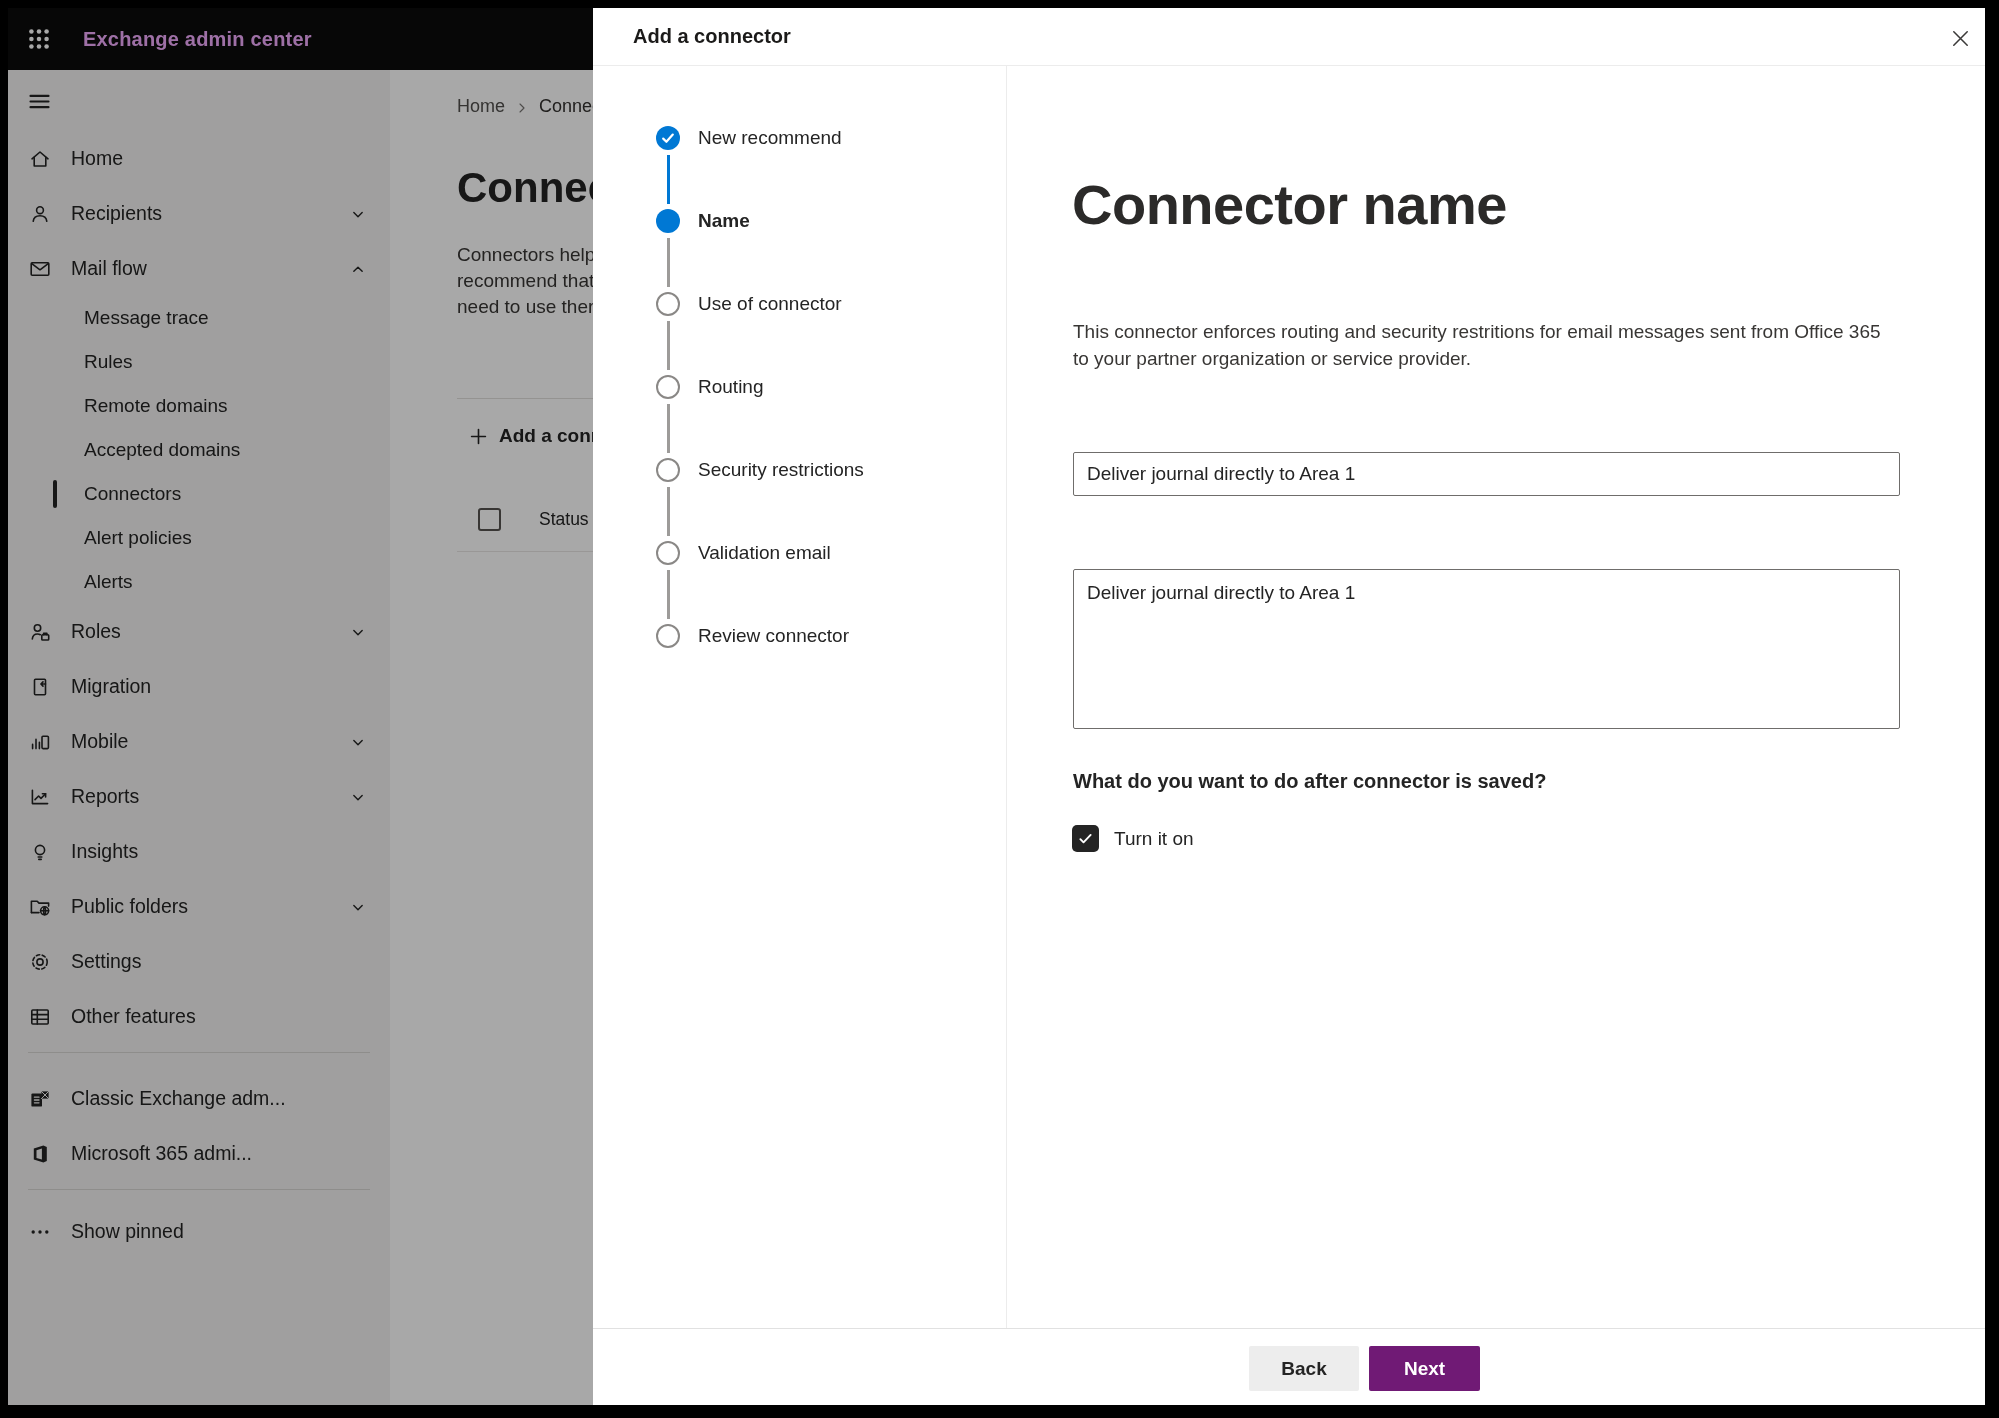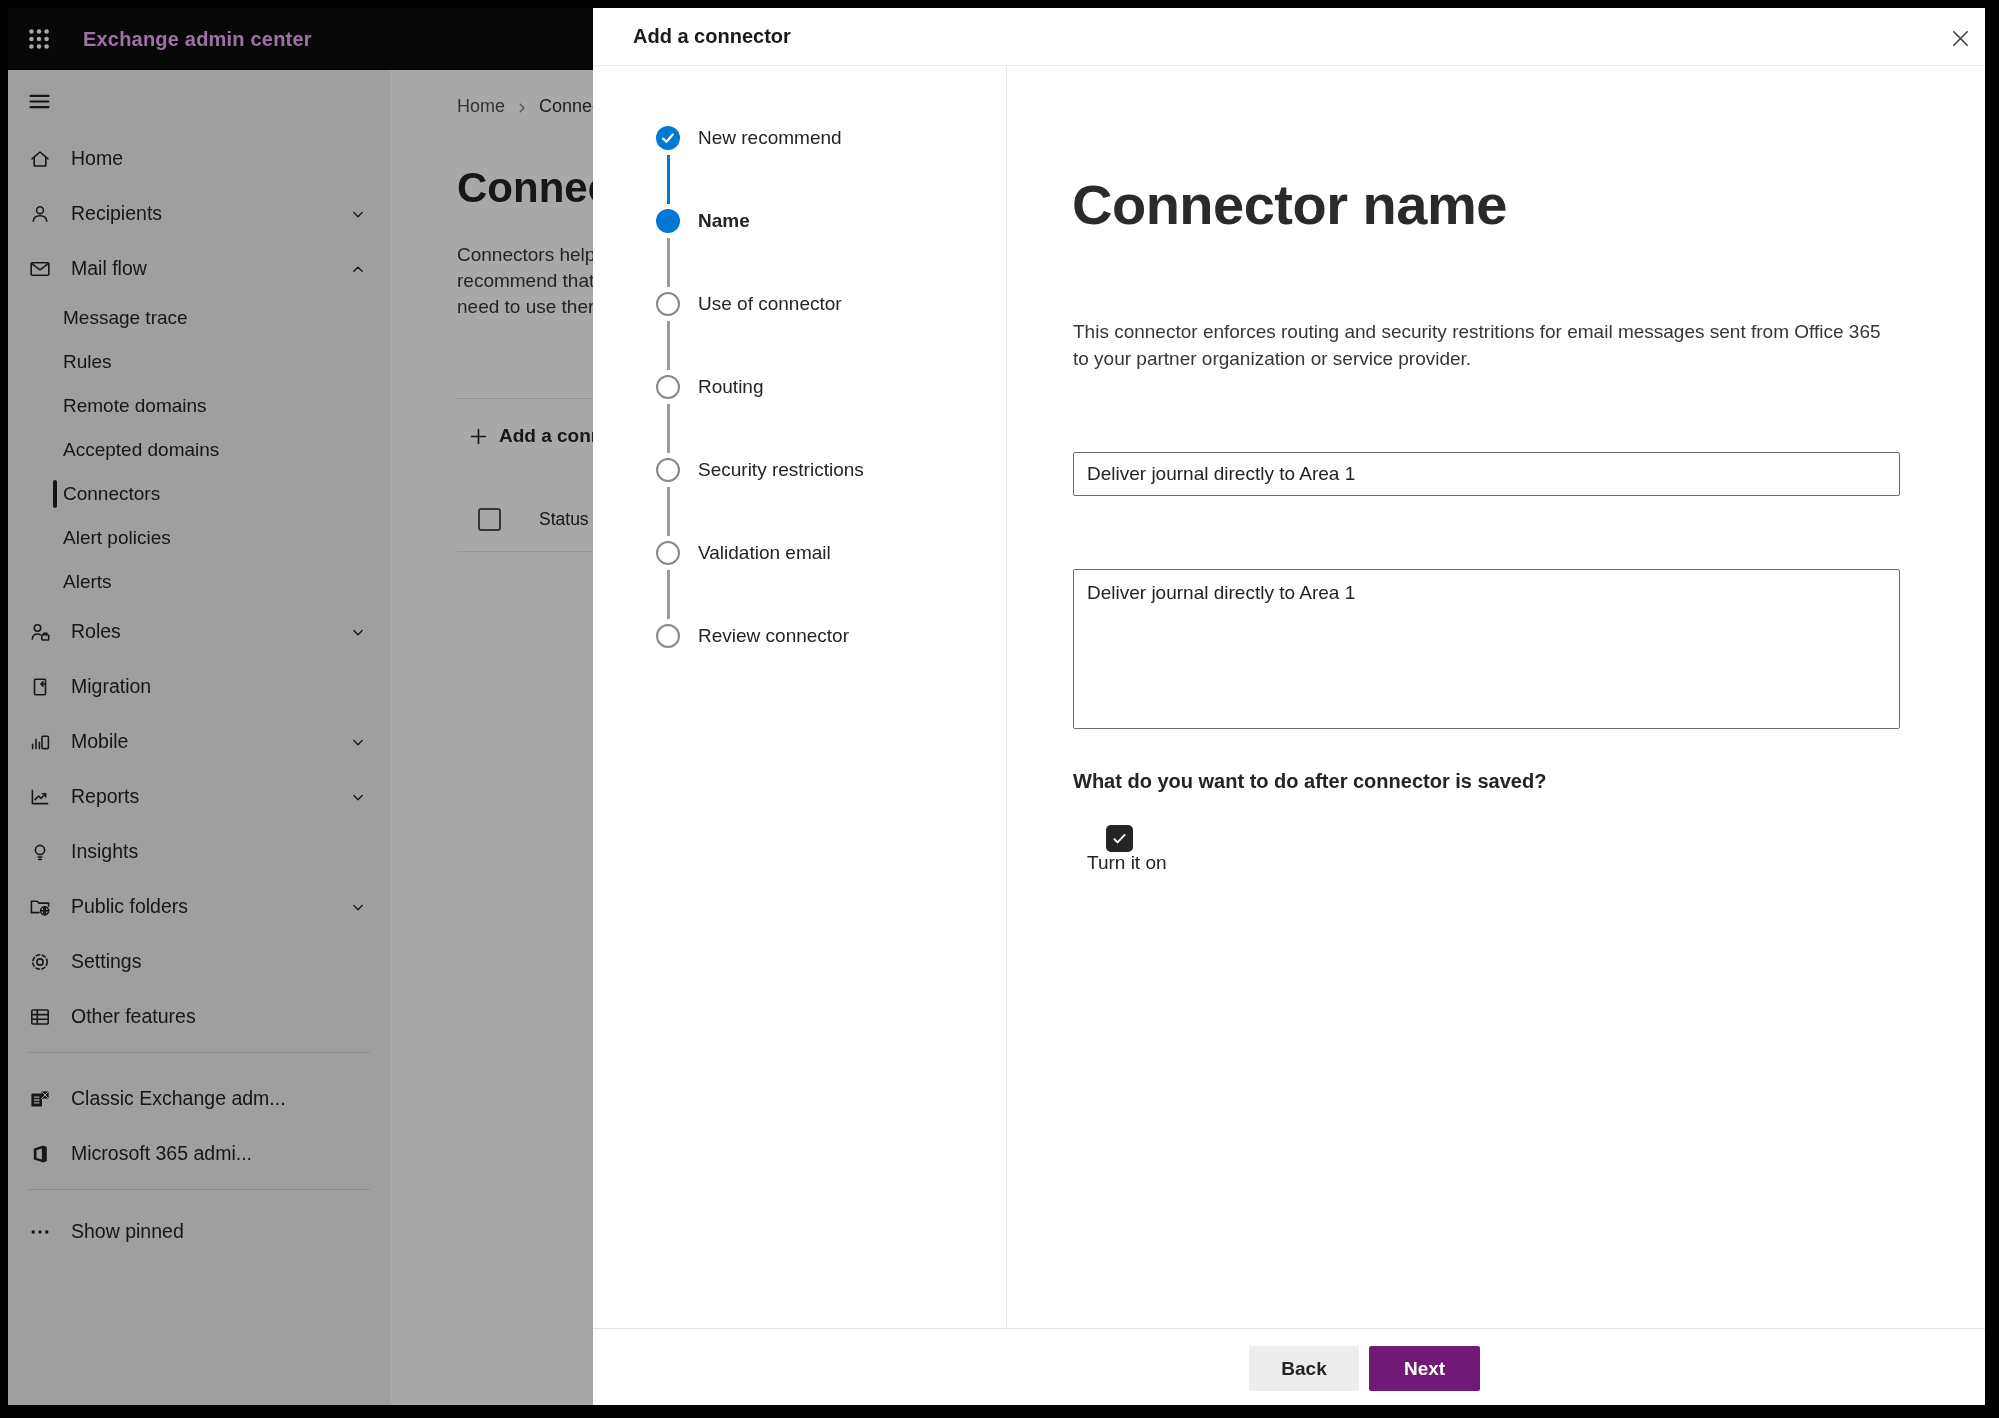--- a/index.html
+++ b/index.html
@@ -16,21 +16,21 @@
   .topbar-title{color:#f0abfc;font-size:20px;font-weight:600;margin-left:30px;letter-spacing:.2px;white-space:nowrap;}
 
   
   .sidebar{position:absolute;left:0;top:62px;width:382px;height:1335px;background:#f3f2f1;overflow:hidden;}
   .hamburger{margin:18px 0 0 18px;width:27px;height:27px;cursor:pointer;}
   .nav{margin-top:16px;}
   .nav-item{height:55px;display:flex;align-items:center;padding:0 22px 0 20px;font-size:19.5px;color:#242424;cursor:pointer;white-space:nowrap;}
   .nav-item .ic{width:24px;height:24px;flex:none;}
   .nav-item .lbl{margin-left:19px;}
   .nav-item .chev{margin-left:auto;width:20px;height:20px;flex:none;}
-  .nav-sub{height:44px;display:flex;align-items:center;padding-left:55px;font-size:19px;color:#242424;cursor:pointer;position:relative;white-space:nowrap;}
+  .nav-sub{height:44px;display:flex;align-items:center;padding-left:76px;font-size:19px;color:#242424;cursor:pointer;position:relative;white-space:nowrap;}
   .nav-sub.selected::before{content:"";position:absolute;left:45px;top:8px;bottom:8px;width:4px;background:#242424;border-radius:2px;}
   .nav-divider{height:1px;background:#d8d6d4;margin:8px 20px 18px 20px;}
   .nav-divider.second{margin-bottom:14px;}
   svg.icon{stroke:#242424;fill:none;stroke-width:1.6;stroke-linecap:round;stroke-linejoin:round;display:block;width:100%;height:100%;}
 
   
   .main{position:absolute;left:382px;top:62px;width:1595px;height:1335px;background:#ffffff;}
   .breadcrumb{position:absolute;left:67px;top:26px;display:flex;align-items:center;font-size:18px;color:#514f4d;white-space:nowrap;}
   .bc-sep{width:16px;height:16px;margin:2px 9px 0 9px;}
   .bc-current{color:#33312f;}
@@ -66,21 +66,21 @@
   .step-line.blue{background:#0078d4;}
 
   
   .dlg-h1{position:absolute;left:479px;top:164px;font-size:56px;font-weight:700;color:#2b2a29;letter-spacing:-.5px;white-space:nowrap;}
   .dlg-desc{position:absolute;left:480px;top:310px;font-size:19px;line-height:27px;color:#383634;white-space:nowrap;}
   .fld-label{position:absolute;left:480px;font-size:20px;font-weight:700;color:#242424;white-space:nowrap;margin-top:41px;}
   .fld-label .req{color:#a4262c;margin-left:5px;font-weight:700;}
   .name-input{position:absolute;left:480px;top:444px;width:827px;height:44px;box-sizing:border-box;border:1px solid #6f6d6b;border-radius:2px;background:#fff;font-family:inherit;font-size:19px;color:#242424;padding:0 13px;outline:none;}
   .desc-area{position:absolute;left:480px;top:561px;width:827px;height:160px;box-sizing:border-box;border:1px solid #6f6d6b;border-radius:2px;background:#fff;font-family:inherit;font-size:19px;color:#242424;padding:10px 13px;resize:none;outline:none;line-height:25px;}
   .q-label{position:absolute;left:480px;top:762px;font-size:20px;font-weight:700;color:#242424;white-space:nowrap;}
-  .chk-row{position:absolute;left:479px;top:817px;display:flex;align-items:center;flex-direction:column;}
+  .chk-row{position:absolute;left:479px;top:817px;display:flex;align-items:center;}
   .chk{width:27px;height:27px;background:#242424;border-radius:5px;display:flex;align-items:center;justify-content:center;cursor:pointer;flex:none;}
   .chk svg{width:19px;height:19px;}
   .chk-label{margin-left:15px;font-size:19px;color:#242424;white-space:nowrap;}
 
   .btn{position:absolute;top:1338px;height:45px;border:none;border-radius:2px;font-family:inherit;font-size:19px;font-weight:600;cursor:pointer;}
   .btn-back{left:656px;width:110px;background:#ededed;color:#242424;}
   .btn-next{left:776px;width:111px;background:#701a75;color:#ffffff;}
 </style>
 </head>
 <body>

